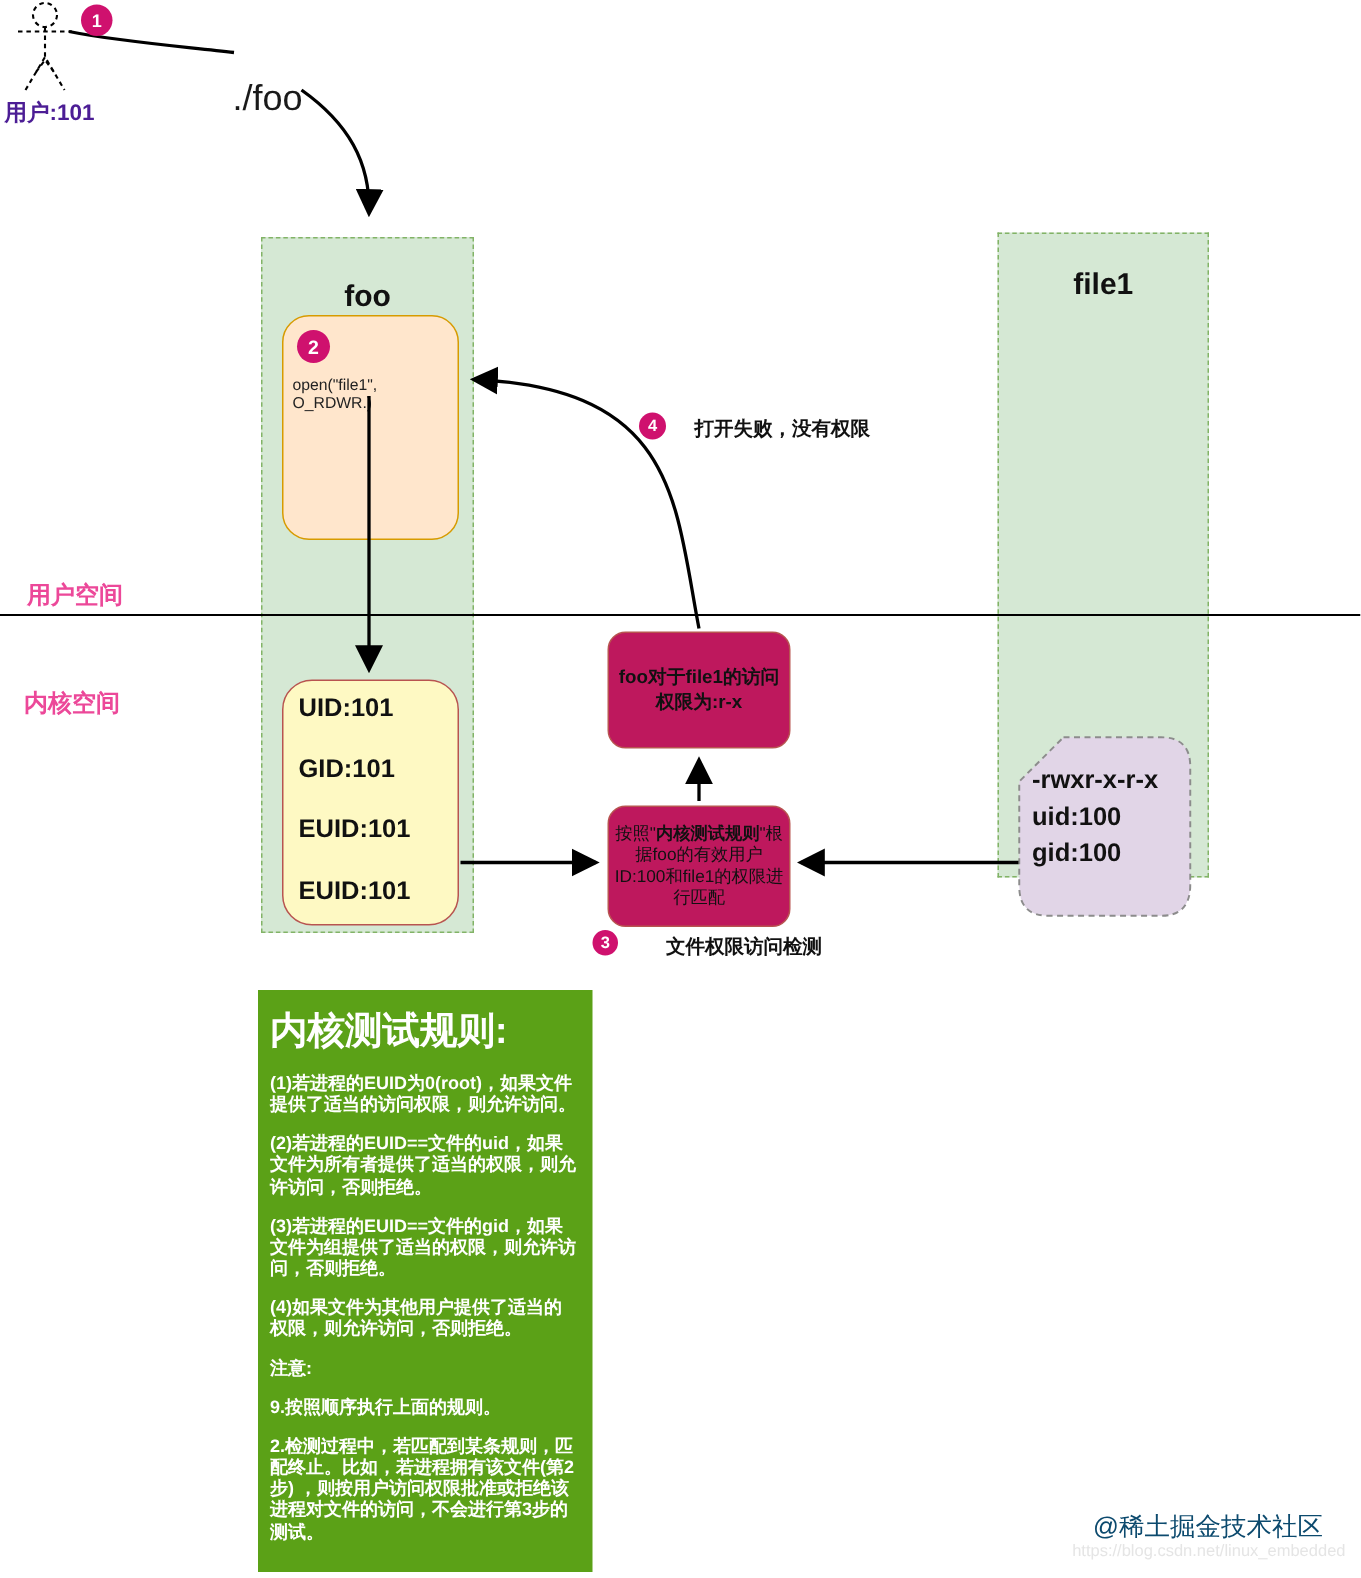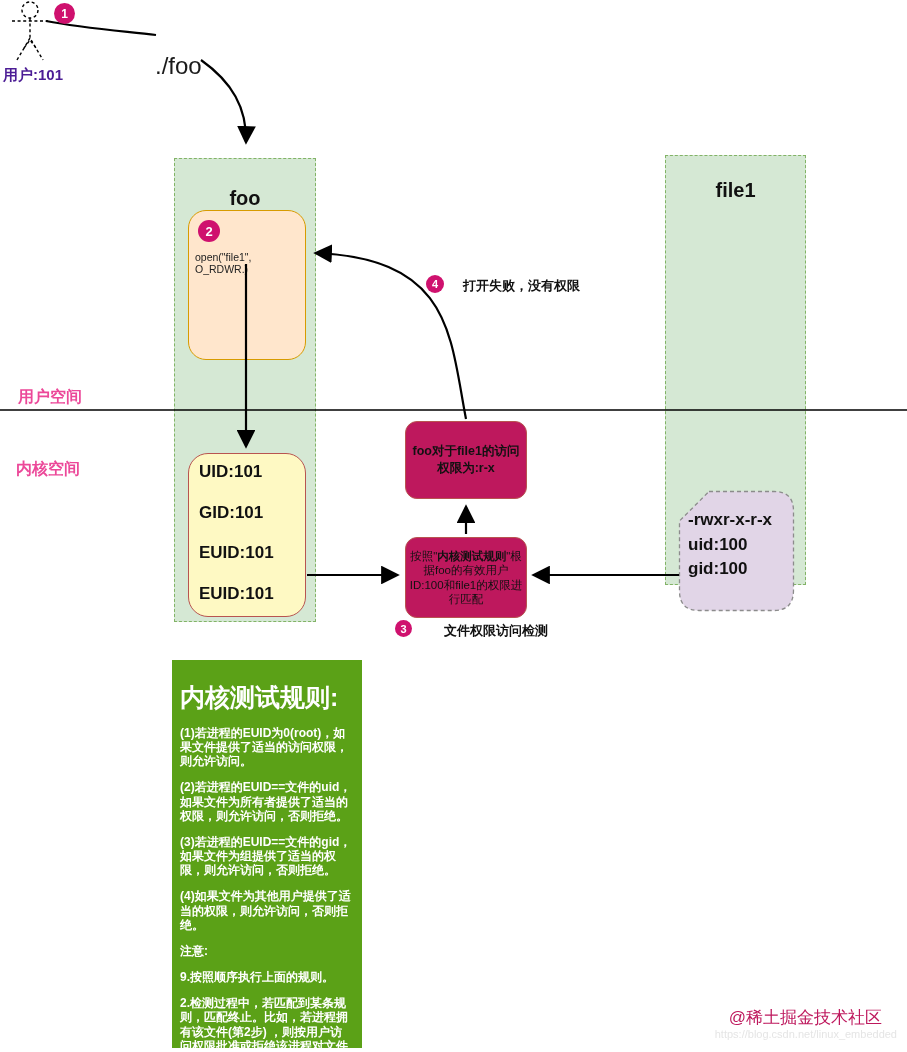--- a/index.html
+++ b/index.html
@@ -82,30 +82,30 @@
     z-index:60;
   }
 
   .edge-label { font-size:24px; color:#1a1a1a; z-index:20;margin-top:24px; }
   .actor-label { font-weight:bold; font-size:15px; color:#4c1d95; }
   .space-label { font-weight:bold; font-size:16px; color:#ec4899; z-index:20;margin-top:18px; }
   .step-label { font-weight:bold; font-size:13px; color:#111; z-index:20; }
 
   
   .rules-box {
-    left:172px; top:660px; width:190px; height:388px;
+    left:172px; top:660px; width:223px; height:388px;
     background:#5ba117;
     color:#fff;
-    padding:21px 10px 8px 8px;
+    padding:10px 10px 8px 8px;
     z-index:10;
   }
   .rules-title { font-weight:bold; font-size:25px; margin-bottom:12px; }
   .rule-p { font-weight:bold; font-size:12px; line-height:1.18; margin-bottom:12px; }
 
-  .wm1 { right:25px; top:1006px; font-size:17px; color:#be185d; z-index:20; }
+  .wm1 { right:25px; top:1006px; font-size:17px; color:#0c4a6e; z-index:20; }
   .wm2 { right:10px; top:1028px; font-size:11px; color:#e5e5e5; z-index:20; }
 
   svg.layer { position:absolute; left:0; top:0; z-index:50; pointer-events:none; }
   svg.shape { position:absolute; z-index:9; }
 </style>
 </head>
 <body>
 
 <svg class="shape" style="left:0;top:0;" width="70" height="66" viewBox="0 0 70 66">
   <g fill="none" stroke="#000" stroke-width="1.4" stroke-dasharray="3,2.6">

